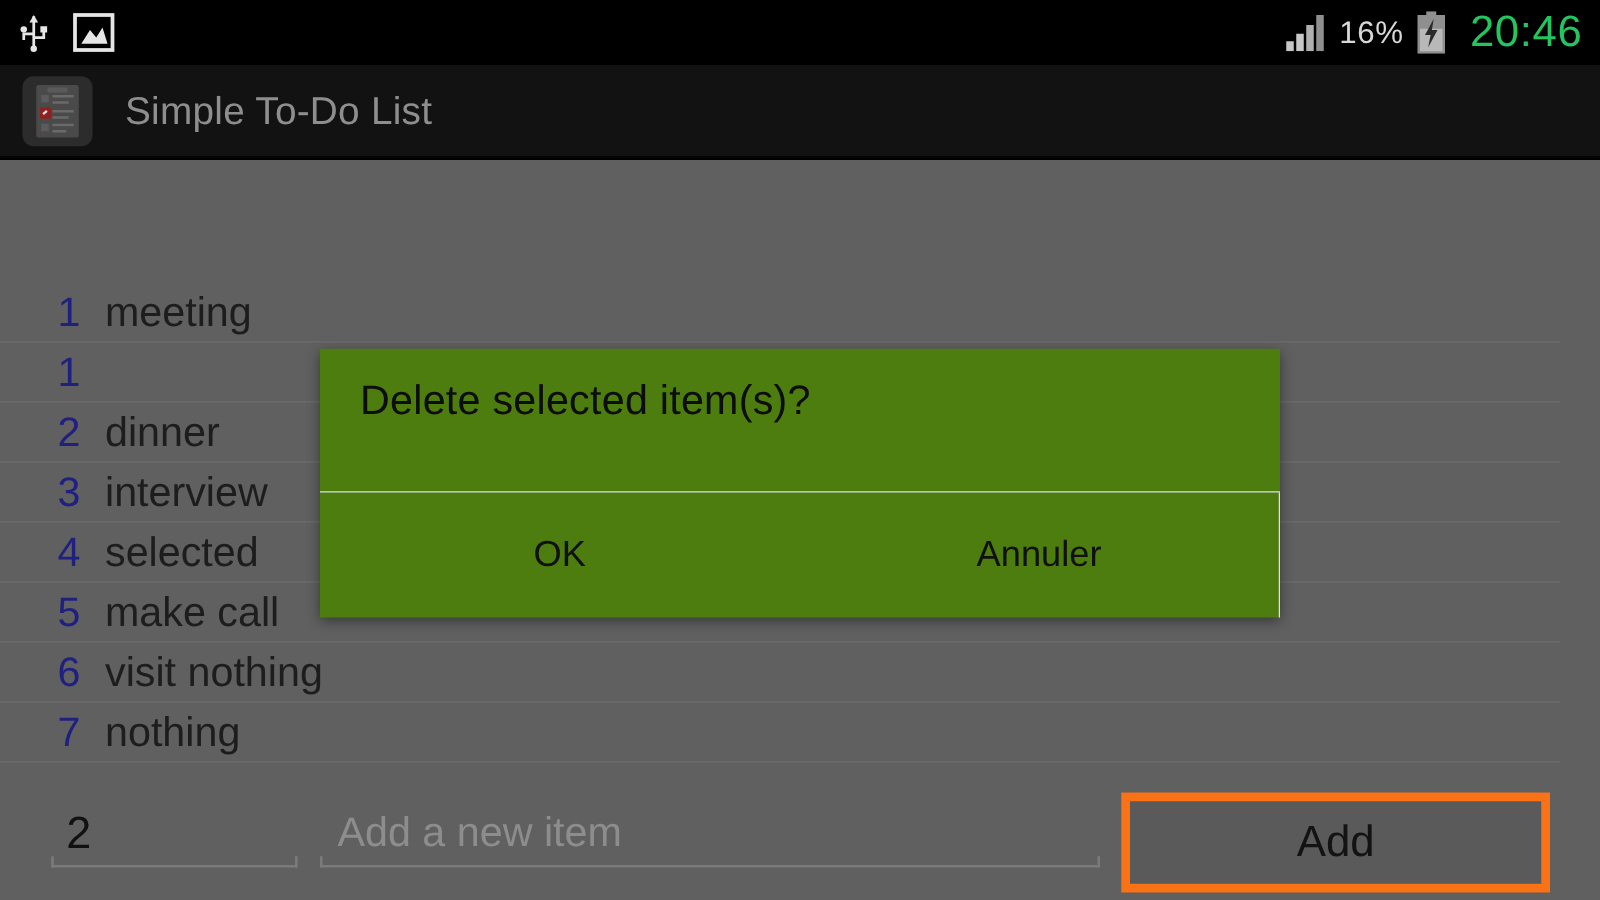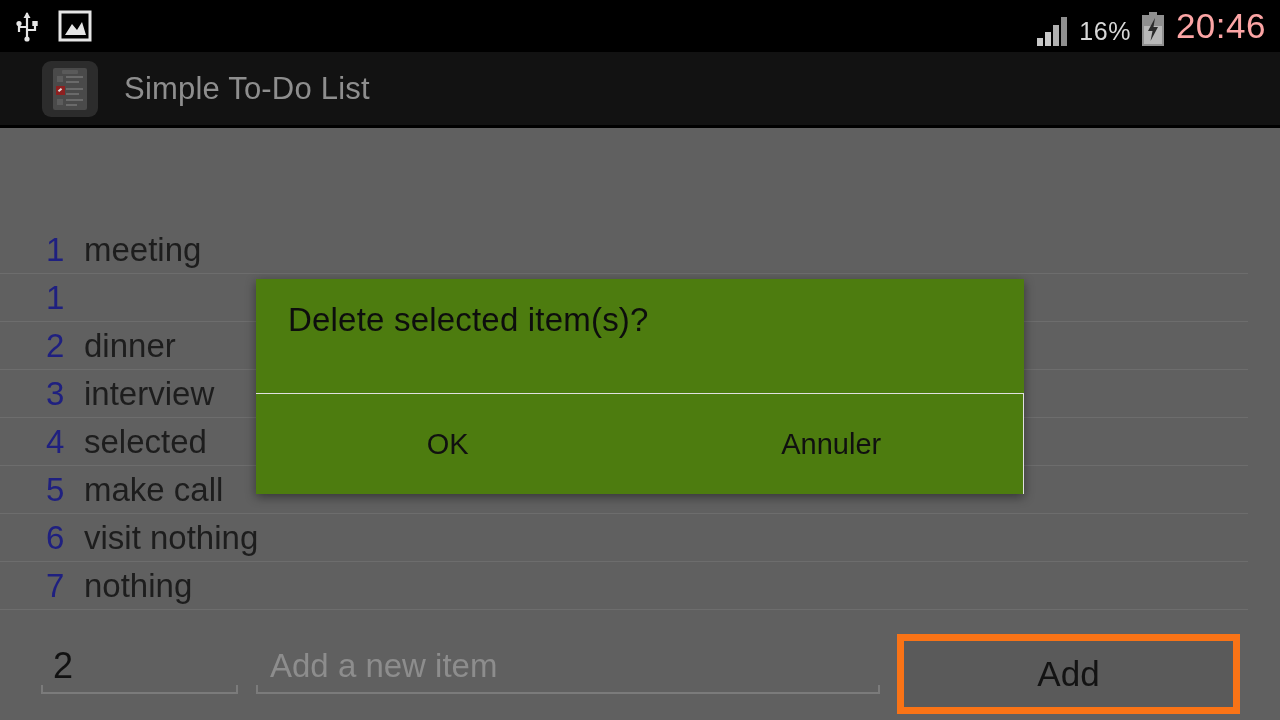--- a/index.html
+++ b/index.html
@@ -12,38 +12,38 @@
   #screen { position: relative; width: 1280px; height: 720px; overflow: hidden; }
 
   
   #status-bar {
     position: absolute; left: 0; top: 0; width: 1280px; height: 52px;
     background: #000;
     display: flex; align-items: center; justify-content: space-between;
     padding: 0 14px 0 14px;
   }
   .sb-left { display: flex; align-items: center; gap: 18px; }
-  .sb-right { display: flex; align-items: flex-end; gap: 9px; }
+  .sb-right { display: flex; align-items: center; gap: 9px; }
   .usb-ico { width: 26px; height: 32px; display: block; }
   .pic-ico { width: 34px; height: 32px; display: block; }
   .signal-ico { width: 34px; height: 30px; display: block; }
   .batt-ico { width: 26px; height: 34px; display: block; }
   .sb-pct {
     color: #d8d8d8; font-size: 25px; letter-spacing: .5px;
   }
   .sb-clock {
-    color: #fca5a5; font-size: 35px; font-weight: 300; letter-spacing: .5px;
-    margin-left: 1px;
+    color: #22c55e; font-size: 35px; font-weight: 300; letter-spacing: .5px;
+    margin-left: 9px;
   }
 
   
   #app-bar {
     position: absolute; left: 0; top: 52px; width: 1280px; height: 74px;
     background: #121212;
-    display: flex; align-items: center; padding-left: 42px;
+    display: flex; align-items: center; padding-left: 18px;
     border-bottom: 1px solid #000;
   }
   #app-icon {
     width: 56px; height: 56px; border-radius: 9px;
     background: #2c2c2c; position: relative; flex: none;
     display: flex; align-items: center; justify-content: center;
   }
   .clip-paper {
     width: 34px; height: 42px; background: #4a4a4a; border-radius: 2px;
     position: relative; overflow: hidden;

